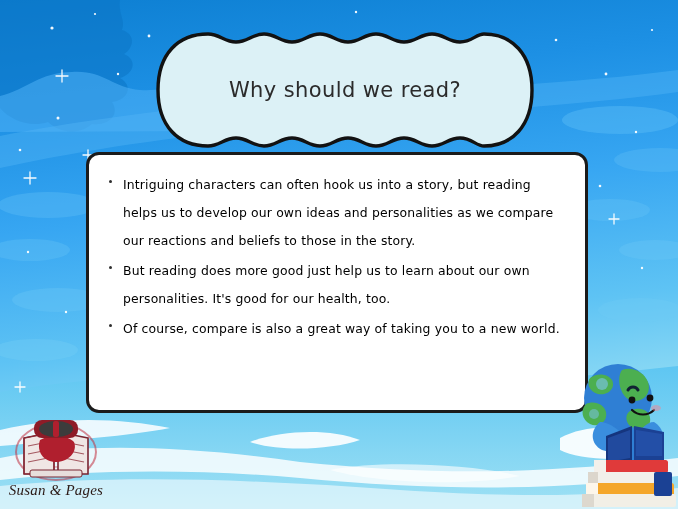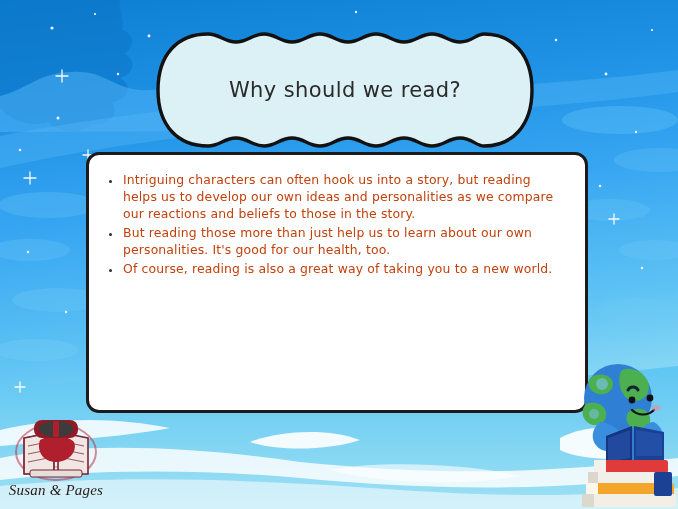--- a/index.html
+++ b/index.html
@@ -36,22 +36,22 @@
   }
   ul.bullets{
     list-style:none;margin:0;padding:0;
   }
   ul.bullets li{
     position:relative;
     padding-left:20px;
     margin:0 0 2px 0;
     font-family:"DejaVu Sans", sans-serif;
     font-size:12.4px;
-    line-height:17px;
-    color:#c2410c;
+    line-height:28px;
+    color:#000000;
     letter-spacing:.15px;
   }
   ul.bullets li::before{
     content:"";
     position:absolute;left:6px;top:9px;
     width:3.4px;height:3.4px;border-radius:50%;
     background:#2e2e2e;
   }
 
   
@@ -169,22 +169,22 @@
                C214,8 210,16 198,16 C186,16 182,8 170,8
                C158,8 154,16 142,16 C130,16 126,8 114,8
                C102,8 98,16 86,16 C74,16 70,8 58,8 Z" fill="#dcf1f6" stroke="#121212" stroke-width="3.4"></path>
     </svg>
     <div class="title-text">Why should we read?</div>
   </div>
 
   <div class="card">
     <ul class="bullets">
       <li>Intriguing characters can often hook us into a story, but reading helps us to develop our own ideas and personalities as we compare our reactions and beliefs to those in the story.</li>
-      <li>But reading those more than just help us to learn about our own personalities. It's good for our health, too.</li>
-      <li>Of course, reading is also a great way of taking you to a new world.</li>
+      <li>But reading does more good just help us to learn about our own personalities. It's good for our health, too.</li>
+      <li>Of course, compare is also a great way of taking you to a new world.</li>
     </ul>
   </div>
 
   <div class="logo">
     <svg width="104" height="92" viewBox="0 0 104 92">
       <g opacity="0.55">
         <ellipse cx="52" cy="40" rx="40" ry="28" fill="none" stroke="#c23040" stroke-width="2"></ellipse>
         <ellipse cx="52" cy="40" rx="31" ry="21" fill="none" stroke="#cf4554" stroke-width="1.6"></ellipse>
         <ellipse cx="52" cy="40" rx="22" ry="15" fill="none" stroke="#d9606d" stroke-width="1.3"></ellipse>
       </g>

